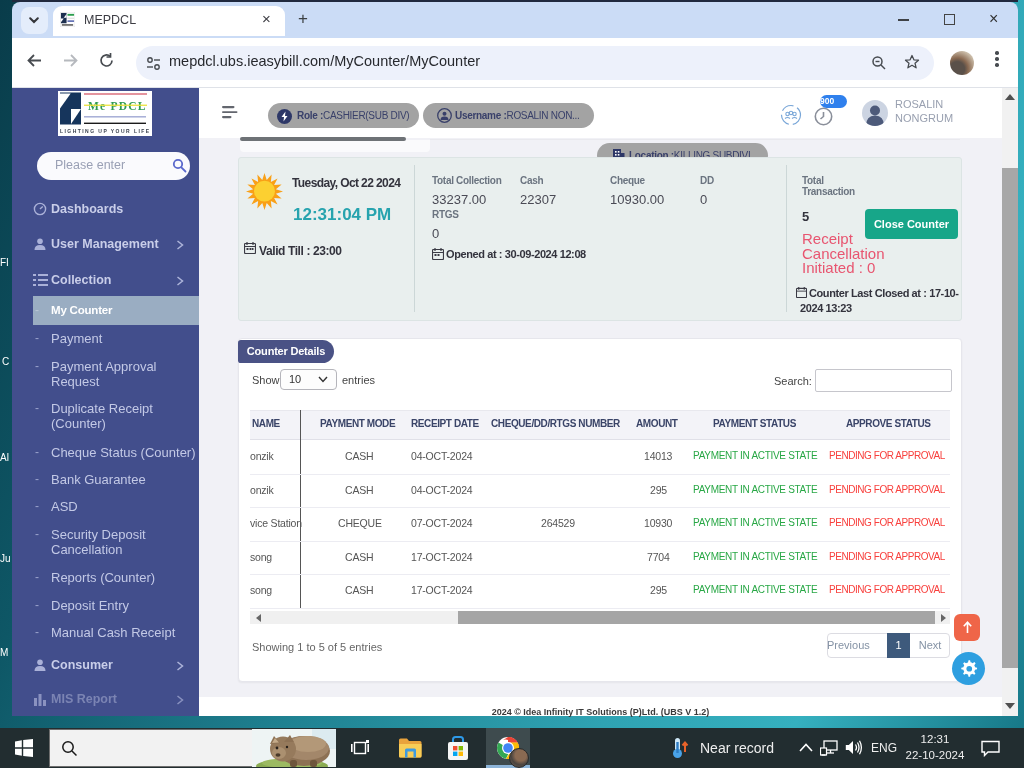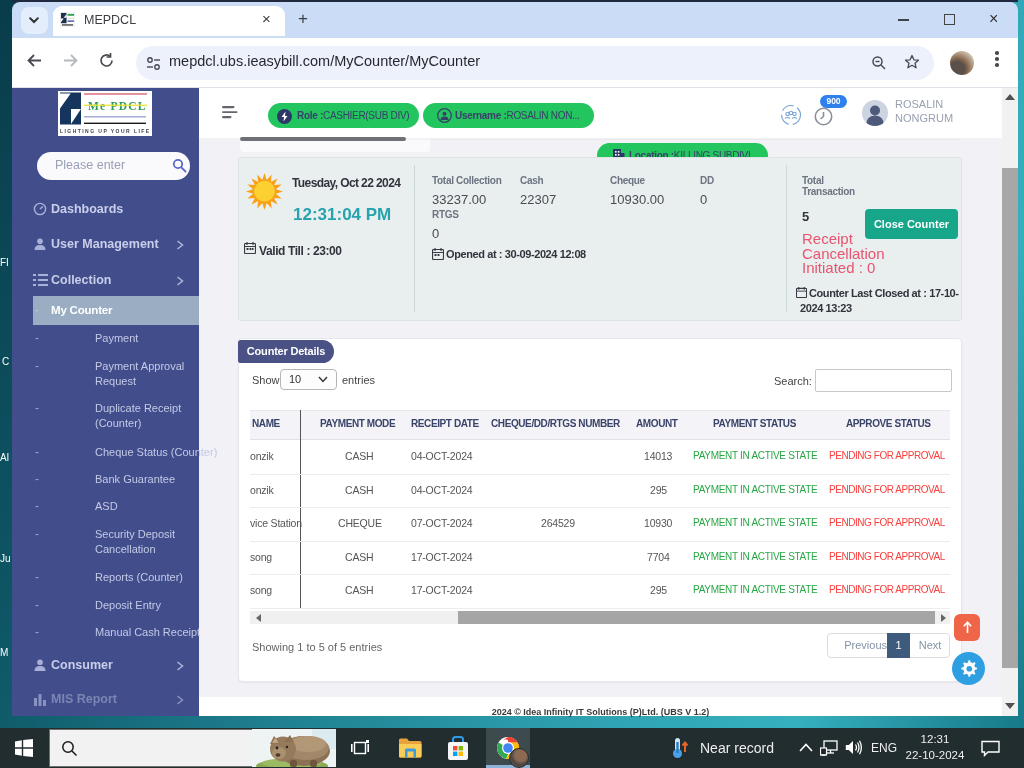--- a/index.html
+++ b/index.html
@@ -11,21 +11,21 @@
 #sidebar{left:12px;top:88px;width:187px;height:628px;background:#424e8c;overflow:hidden;}
 #contentbg{left:199px;top:88px;width:803px;height:628px;background:#f1f1f6;}
 #vscroll{left:1002px;top:88px;width:16px;height:628px;background:#f1f1f1;}
 .tab{left:53px;top:6px;width:232px;height:30px;background:#fff;border-radius:9px 9px 0 0;}
 .tsbtn{left:21px;top:7px;width:27px;height:27px;background:#e4edfb;border-radius:8px;}
 .wbtn{color:#3c3c43;font-size:15px;top:10px;}
 .urlpill{left:136px;top:46px;width:798px;height:34px;border-radius:17px;background:#edf1fb;}
 .navicon{top:52px;}
 
 #pageheader{left:199px;top:88px;width:803px;height:50px;background:#fff;}
-.badge{top:103px;height:25px;background:#22c55e;border-radius:13px;color:#39406a;font-size:10px;letter-spacing:-0.3px;line-height:25px;white-space:nowrap;overflow:hidden;}
+.badge{top:103px;height:25px;background:#a3a3a3;border-radius:13px;color:#39406a;font-size:10px;letter-spacing:-0.3px;line-height:25px;white-space:nowrap;overflow:hidden;}
 .badge b{font-weight:bold;}
 
 #card{left:238px;top:157px;width:722px;height:162px;background:#e9efee;border:1px solid #dce4e4;border-radius:3px;}
 .cardlbl{color:#6b7480;font-size:10px;font-weight:bold;letter-spacing:-0.3px;}
 .cardval{color:#4a4a55;font-size:13px;}
 .vdiv{top:165px;width:1px;height:147px;background:#ccd7d7;}
 #closebtn{left:865px;top:209px;width:93px;height:30px;background:#17a689;border-radius:4px;color:#fff;font-size:11px;font-weight:bold;text-align:center;line-height:30px;}
 
 #panel{left:238px;top:338px;width:722px;height:342px;background:#fff;border:1px solid #e6e6ec;border-radius:4px;box-shadow:0 1px 2px rgba(0,0,0,.05);}
 #cdbadge{left:238px;top:340px;width:96px;height:23px;background:#4a5285;border-radius:3px 12px 12px 3px;color:#fff;font-size:11px;letter-spacing:-0.2px;font-weight:bold;text-align:center;line-height:23px;}
@@ -34,21 +34,21 @@
 .td{position:absolute;font-size:10.5px;color:#555;white-space:nowrap;letter-spacing:-0.2px;}
 .rowline{left:250px;width:700px;height:1px;background:#ececf2;}
 .green{color:#28a745;font-size:10px;letter-spacing:-0.3px;}
 .red{color:#f8403d;font-size:10px;letter-spacing:-0.45px;}
 
 #taskbar{left:0;top:728px;width:1024px;height:40px;background:#222d30;}
 #searchbox{left:49px;top:729px;width:287px;height:38px;background:#f2f2f2;border:1px solid #6e6e6e;box-sizing:border-box;}
 .tbtxt{color:#eee;font-size:13px;}
 
 .mi{position:absolute;left:51px;color:#c9cee9;font-size:12.5px;white-space:nowrap;}
-.sub{position:absolute;left:51px;color:#c3c9e6;font-size:11px;white-space:nowrap;line-height:15px;margin-left:44px;}
+.sub{position:absolute;left:51px;color:#c3c9e6;font-size:13px;white-space:nowrap;line-height:15px;}
 .dash{position:absolute;left:35px;color:#9aa2cc;font-size:12px;}
 .chev{position:absolute;left:175px;color:#aeb5da;font-size:12px;}
 </style>
 </head>
 <body>
 
 <div class="abs" style="left:0;top:257px;color:#fff;font-size:10px;">FI</div>
 <div class="abs" style="left:2px;top:356px;color:#fff;font-size:10px;">C</div>
 <div class="abs" style="left:0;top:452px;color:#fff;font-size:10px;">Al</div>
 <div class="abs" style="left:0;top:553px;color:#fff;font-size:10px;">Ju</div>
@@ -245,21 +245,21 @@
     <circle cx="7.5" cy="10" r="1.7" fill="none" stroke="#7aa7d8" stroke-width="1.1"></circle>
     <circle cx="14.5" cy="10" r="1.7" fill="none" stroke="#7aa7d8" stroke-width="1.1"></circle>
     <circle cx="11" cy="9" r="1.7" fill="none" stroke="#7aa7d8" stroke-width="1.1"></circle>
     <path d="M5 14.5 Q7.5 12.5 10 14.5 M12 14.5 Q14.5 12.5 17 14.5" stroke="#7aa7d8" stroke-width="1.1" fill="none"></path>
   </svg>
 
 <svg class="abs" style="left:814px;top:107px;" width="19" height="19" viewBox="0 0 19 19">
     <circle cx="9.5" cy="9.5" r="8.2" stroke="#8a8f9a" stroke-width="1.6" fill="none"></circle>
     <path d="M9.5 5 L9.5 9.5 L6.5 12" stroke="#8a8f9a" stroke-width="1.6" fill="none"></path>
   </svg>
-<div class="abs" style="left:820px;top:95px;width:27px;height:13px;background:#2f80ed;border-radius:7px;color:#fff;font-size:8.5px;font-weight:bold;text-align:center;line-height:13px;">900</div>
+<div class="abs" style="left:820px;top:95px;width:27px;height:13px;background:#2f80ed;border-radius:7px;color:#fff;font-size:8.5px;font-weight:bold;line-height:13px;">900</div>
 <div class="abs" style="left:862px;top:100px;width:26px;height:26px;border-radius:50%;background:#ccd4e2;overflow:hidden;"></div>
 <svg class="abs" style="left:862px;top:100px;" width="26" height="26" viewBox="0 0 26 26">
     <defs>
       <clipPath id="avc">
         <circle cx="13" cy="13" r="13"></circle>
       </clipPath>
     </defs>
     <g clip-path="url(#avc)">
       <circle cx="13" cy="10.5" r="5" fill="#4d5a7a"></circle>
       <path d="M4 26 Q4 15.5 13 15.5 Q22 15.5 22 26 Z" fill="#4d5a7a"></path>
@@ -385,21 +385,21 @@
 <div class="td red" style="left:829px;top:584px;">PENDING FOR APPROVAL</div>
 <div class="rowline abs" style="top:608px;"></div>
 
 <div class="abs" style="left:250px;top:611px;width:700px;height:13px;background:#f0f0f0;"></div>
 <div class="abs" style="left:458px;top:611px;width:477px;height:13px;background:#a5a5a5;"></div>
 <div class="abs" style="left:256px;top:613.5px;width:0;height:0;border-top:4px solid transparent;border-bottom:4px solid transparent;border-right:5px solid #666;"></div>
 <div class="abs" style="left:941px;top:613.5px;width:0;height:0;border-top:4px solid transparent;border-bottom:4px solid transparent;border-left:5px solid #666;"></div>
 
 <div class="abs" style="left:252px;top:641px;font-size:11px;color:#666;">Showing 1 to 5 of 5 entries</div>
 <div class="abs" style="left:827px;top:633px;width:123px;height:25px;border:1px solid #dcdce2;border-radius:4px;background:#fff;box-sizing:border-box;"></div>
-<div class="abs" style="left:827px;top:633px;width:60px;height:25px;color:#8593a5;font-size:11px;text-align:right;line-height:25px;border-radius:12px;">Previous</div>
+<div class="abs" style="left:827px;top:633px;width:60px;height:25px;color:#8593a5;font-size:11px;text-align:left;line-height:25px;border-radius:12px;">Previous</div>
 <div class="abs" style="left:887px;top:633px;width:23px;height:25px;background:#3e5a7c;color:#fff;font-size:11px;text-align:center;line-height:25px;">1</div>
 <div class="abs" style="left:910px;top:633px;width:40px;height:25px;color:#8593a5;font-size:11px;text-align:center;line-height:25px;">Next</div>
 
 <div class="abs" style="left:954px;top:614px;width:26px;height:27px;background:#ef6548;border-radius:6px;"></div>
 <svg class="abs" style="left:962px;top:621px;" width="11" height="13" viewBox="0 0 11 13">
     <path d="M5.5 12 L5.5 2 M1.8 5.2 L5.5 1.2 L9.2 5.2" stroke="#fff" stroke-width="1.6" fill="none"></path>
   </svg>
 <div class="abs" style="left:952px;top:652px;width:33px;height:33px;border-radius:50%;background:#2e9fe0;"></div>
 <svg class="abs" style="left:959px;top:659px;" width="19" height="19" viewBox="0 0 24 24">
     <path fill="#fff" d="M12 1.5 L14 1.5 L14.6 4.2 A8 8 0 0 1 17.2 5.3 L19.5 3.8 L21 5.6 L19.3 7.8 A8 8 0 0 1 20.3 10.4 L22.8 11 L22.8 13 L20.2 13.6 A8 8 0 0 1 19.2 16.2 L20.8 18.4 L19.3 19.9 L17 18.5 A8 8 0 0 1 14.5 19.7 L14 22.4 L12 22.4 L11.4 19.7 A8 8 0 0 1 8.8 18.6 L6.6 20 L5.1 18.5 L6.6 16.2 A8 8 0 0 1 5.6 13.7 L2.9 13 L2.9 11 L5.6 10.5 A8 8 0 0 1 6.6 7.9 L5.2 5.7 L6.7 4.2 L8.9 5.4 A8 8 0 0 1 11.4 4.3 Z M12.9 8.7 A3.6 3.6 0 1 0 13 15.9 A3.6 3.6 0 0 0 12.9 8.7 Z"></path>

